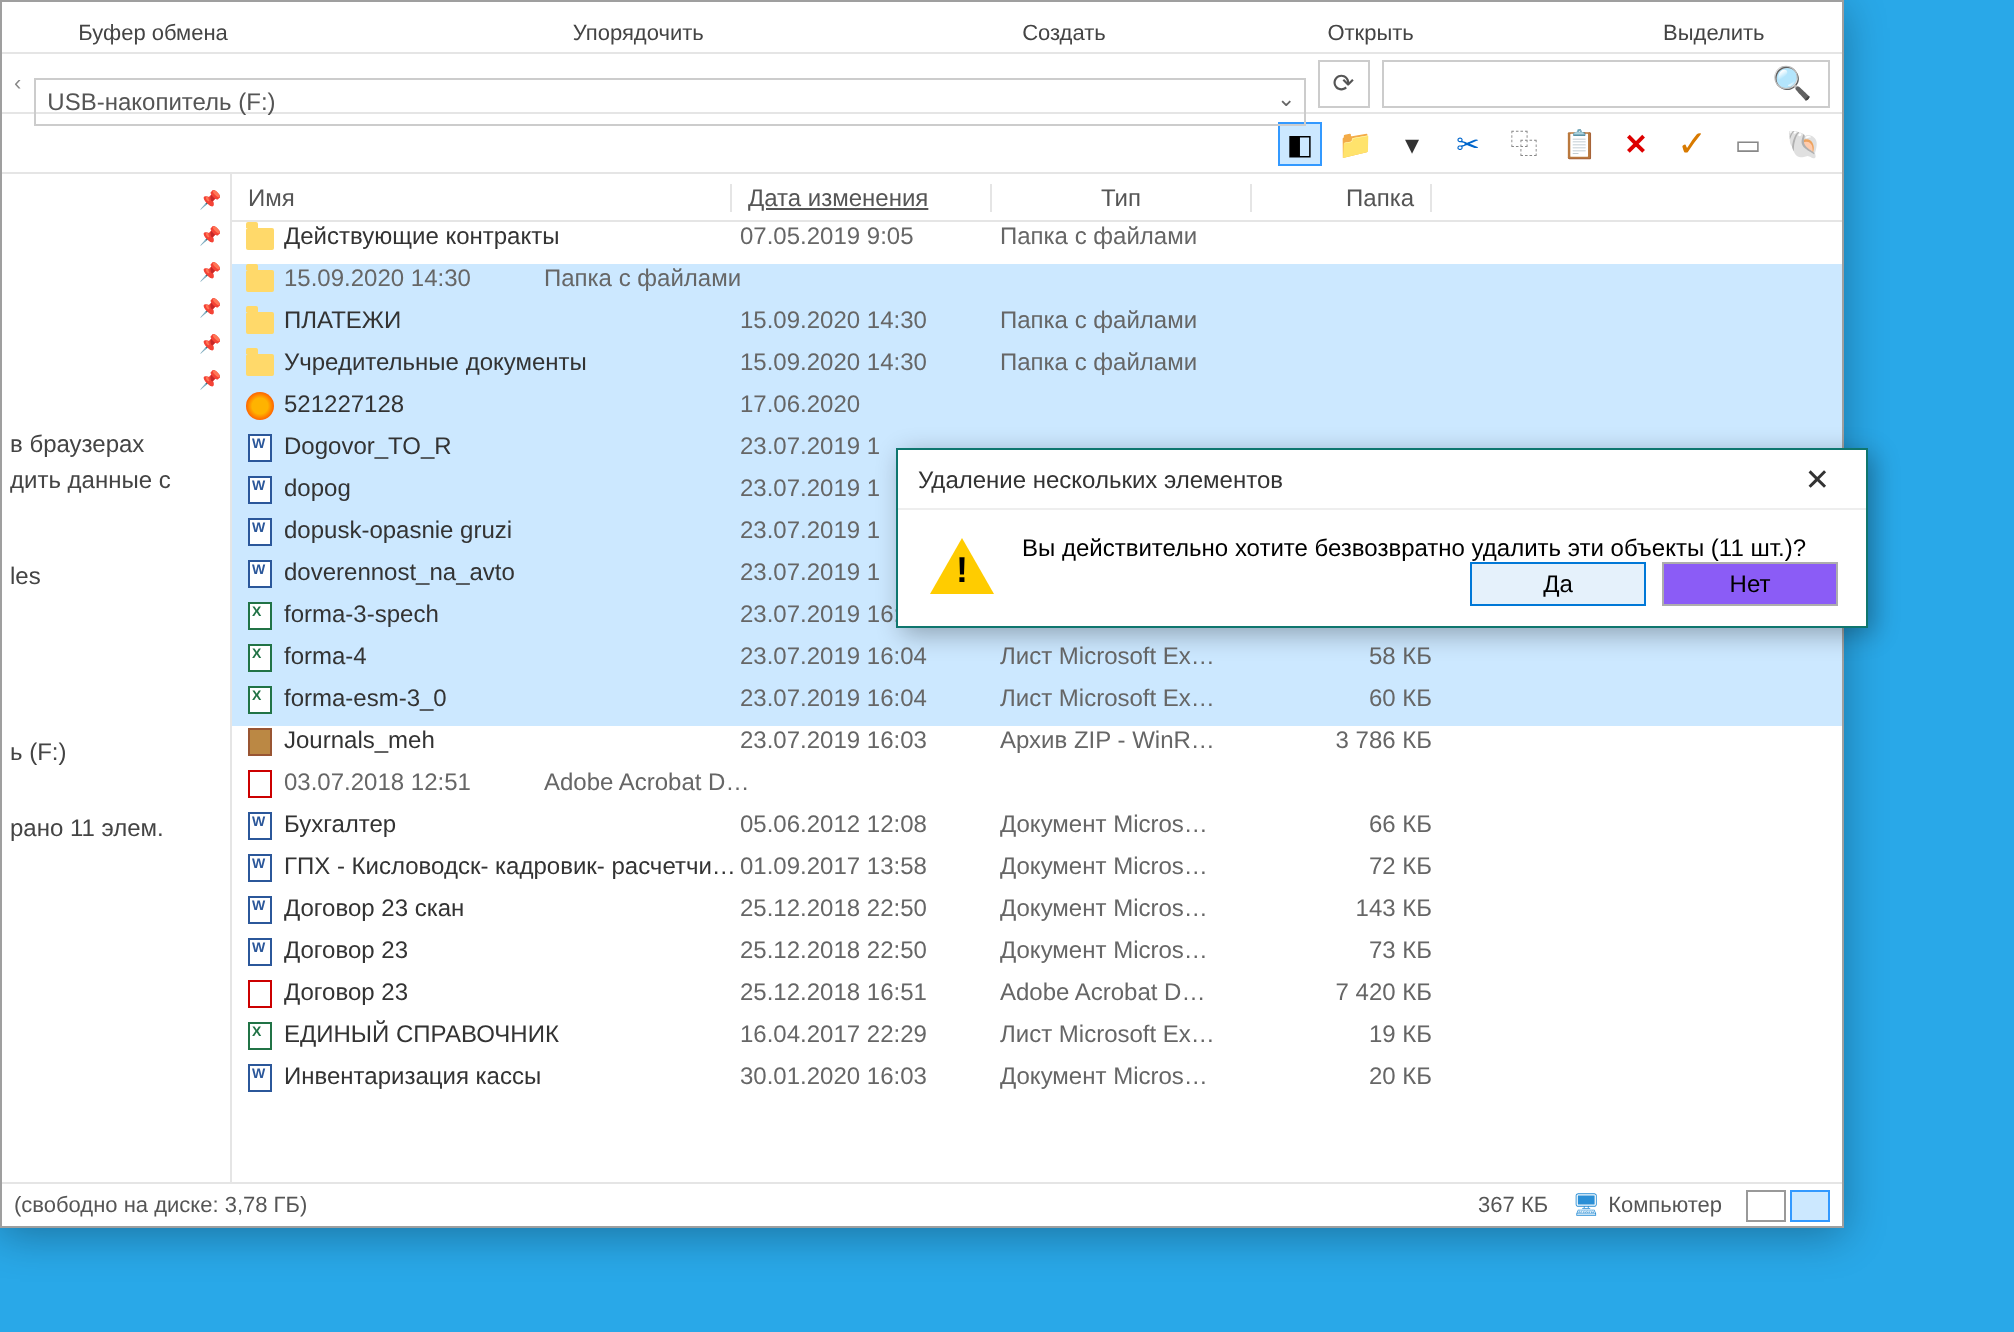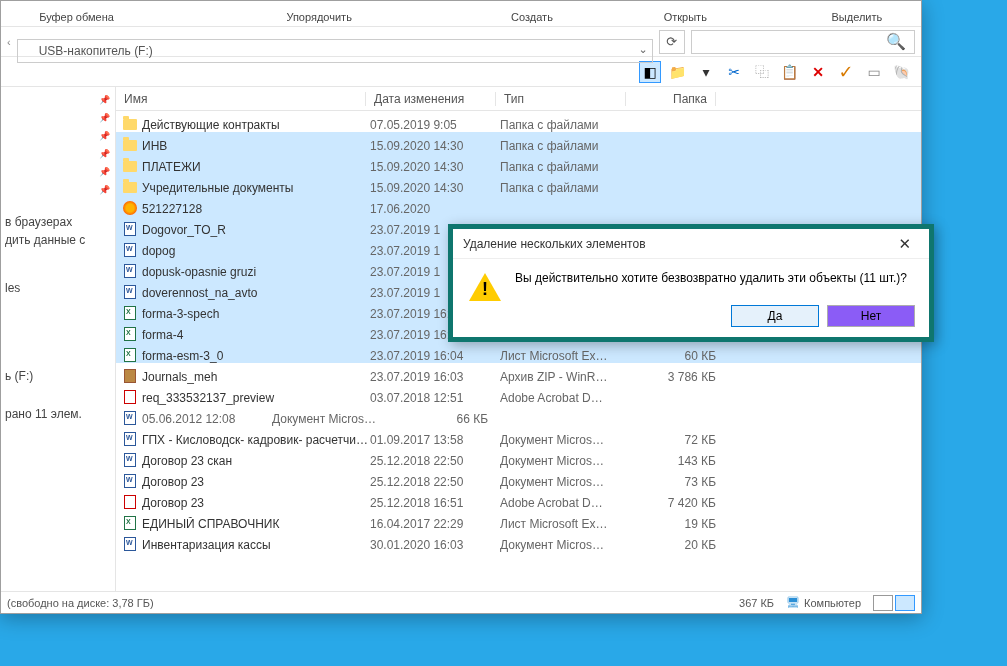--- a/index.html
+++ b/index.html
@@ -1,39 +1,39 @@
 <!DOCTYPE html>
 <html><head>
 <meta charset="utf-8">
 <style>
 * { box-sizing: border-box; margin: 0; padding: 0; font-family: "Segoe UI", Tahoma, sans-serif; }
 body { background: #29a8e8; width: 1007px; height: 666px; overflow: hidden; position: relative; }
 .win { position: absolute; left: 0; top: 0; width: 922px; height: 614px; background: #fff; border: 1px solid #9f9f9f; box-shadow: 0 4px 20px rgba(0,0,0,.3); }
 .ribbon-top { height: 26px; border-bottom: 1px solid #e5e5e5; display: flex; align-items: flex-end; font-size: 11px; color: #444; gap: 48px; }
 .ribbon-btn { width: 165px; text-align: center; padding-bottom: 3px; }
 .addr-row { display: flex; align-items: center; height: 30px; padding: 2px 6px; gap: 6px; border-bottom: 1px solid #e5e5e5; }
-.addr-bar { flex: 0 0 636px; height: 24px; border: 1px solid #ccc; display: flex; align-items: center; padding: 0 21px; font-size: 12px; color: #555; position: relative; margin-top: 19px; }
+.addr-bar { flex: 0 0 636px; height: 24px; border: 1px solid #ccc; display: flex; align-items: center; padding: 0 6px; font-size: 12px; color: #555; position: relative; margin-top: 19px; }
 .addr-drop { position: absolute; right: 4px; top: 3px; color: #666; font-size: 11px; }
 .refresh { width: 26px; height: 24px; border: 1px solid #ccc; display: flex; align-items: center; justify-content: center; font-size: 13px; color: #555; }
 .search { flex: 1; height: 24px; border: 1px solid #ccc; display: flex; align-items: center; justify-content: flex-end; padding: 0 8px; color: #888; }
 .toolbar2 { height: 30px; display: flex; align-items: center; justify-content: flex-end; gap: 6px; padding: 0 8px; border-bottom: 1px solid #e5e5e5; }
 .tool-ic { width: 22px; height: 22px; display: flex; align-items: center; justify-content: center; font-size: 14px; }
 .content { display: flex; height: 504px; }
 .sidebar { width: 115px; border-right: 1px solid #e5e5e5; font-size: 12px; color: #444; padding: 4px 2px; overflow: hidden; }
 .sb-item { padding: 2px 2px; display: flex; align-items: center; gap: 4px; white-space: nowrap; }
 .pin { font-size: 9px; color: #999; margin-left: auto; }
 .sb-sp { height: 10px; }
 .list { flex: 1; font-size: 12px; color: #333; overflow: hidden; }
 .cols { display: flex; height: 24px; align-items: center; border-bottom: 1px solid #e5e5e5; color: #555; }
 .col { padding: 0 8px; border-right: 1px solid #e5e5e5; overflow: hidden; text-overflow: ellipsis; white-space: nowrap; }
 .c-name { flex: 0 0 250px; }
-.c-date { flex: 0 0 130px; }
-.c-type { flex: 0 0 130px; }
+.c-date { flex: 0 0 130px; text-decoration: underline; }
+.c-type { flex: 0 0 130px; text-align: center; }
 .c-size { flex: 0 0 90px; text-align: right; }
-.row { display: flex; height: 21px; align-items: flex-end; padding-left: 6px; }
+.row { display: flex; height: 21px; align-items: flex-start; padding-left: 6px; }
 .row.sel { background: #cce8ff; }
 .row .ic { width: 16px; height: 16px; margin-right: 4px; display: inline-flex; align-items: center; justify-content: center; font-size: 11px; flex-shrink: 0; }
 .fn { flex: 0 0 228px; overflow: hidden; text-overflow: ellipsis; white-space: nowrap; }
 .fd { flex: 0 0 130px; color: #666; overflow: hidden; text-overflow: ellipsis; white-space: nowrap; }
 .ft { flex: 0 0 130px; color: #666; overflow: hidden; text-overflow: ellipsis; white-space: nowrap; }
 .fs { flex: 0 0 86px; text-align: right; color: #666; }
 .ic-folder { background: #ffd96a; border-radius: 1px; width: 14px; height: 11px; position: relative; }
 .ic-folder:before { content: ""; position: absolute; top: -3px; left: 0; width: 6px; height: 3px; background: #ffd96a; border-radius: 1px 1px 0 0; }
 .ic-doc { border: 1px solid #2b579a; background: #fff; width: 12px; height: 14px; position: relative; }
 .ic-doc:after { content: "W"; font-size: 7px; font-weight: bold; color: #2b579a; position: absolute; left: 1px; top: 1px; }
@@ -43,21 +43,21 @@
 .ic-rar { background: #b84; width: 12px; height: 14px; border: 1px solid #953; }
 .ic-ico { width: 14px; height: 14px; border-radius: 50%; background: radial-gradient(circle, #ffb300 40%, #ff6600 70%); }
 .status { height: 22px; border-top: 1px solid #e5e5e5; display: flex; align-items: center; font-size: 11px; color: #555; padding: 0 6px; justify-content: space-between; }
 .status-left { display: flex; gap: 10px; }
 .status-right { display: flex; align-items: center; gap: 12px; }
 .view-ic { display: flex; gap: 2px; }
 .vi { width: 20px; height: 16px; border: 1px solid #999; display: inline-block; }
 .vi.active { background: #cce8ff; border-color: #3399ff; }
 
 
-.dlg { position: absolute; left: 448px; top: 224px; width: 486px; height: 118px; background: #fff; border: 5px solid #0f766e; box-shadow: 3px 3px 12px rgba(0,0,0,.3); }
+.dlg { position: absolute; left: 448px; top: 224px; width: 486px; height: 90px; background: #fff; border: 1px solid #0f766e; box-shadow: 3px 3px 12px rgba(0,0,0,.3); }
 .dlg-title { height: 30px; background: #fff; display: flex; align-items: center; padding: 0 10px; font-size: 12px; color: #333; border-bottom: 1px solid #eee; }
 .dlg-close { margin-left: auto; font-size: 15px; color: #333; padding: 2px 8px; }
 .dlg-body { padding: 12px 16px; display: flex; align-items: flex-start; gap: 14px; font-size: 12px; }
 .warn-ic { width: 32px; height: 32px; position: relative; }
 .warn-tri { width: 0; height: 0; border-left: 16px solid transparent; border-right: 16px solid transparent; border-bottom: 28px solid #ffcc00; position: absolute; top: 2px; }
 .warn-ex { position: absolute; left: 13px; top: 8px; font-size: 18px; font-weight: bold; color: #000; }
 .dlg-btns { position: absolute; bottom: 10px; right: 14px; display: flex; gap: 8px; }
 .dlg-btn { width: 88px; height: 22px; border: 1px solid #adadad; background: #8b5cf6; font-size: 12px; display: flex; align-items: center; justify-content: center; }
 .dlg-btn.primary { border: 1px solid #0078d7; background: #e5f1fb; }
 </style>
@@ -173,21 +173,20 @@
             </span>
             <span class="fn">Действующие контракты</span>
             <span class="fd">07.05.2019 9:05</span>
             <span class="ft">Папка с файлами</span>
             <span class="fs"></span>
           </div>
           <div class="row sel">
             <span class="ic">
               <span class="ic-folder"></span>
             </span>
-            <span class="fn">ИНВ</span>
             <span class="fd">15.09.2020 14:30</span>
             <span class="ft">Папка с файлами</span>
             <span class="fs"></span>
           </div>
           <div class="row sel">
             <span class="ic">
               <span class="ic-folder"></span>
             </span>
             <span class="fn">ПЛАТЕЖИ</span>
             <span class="fd">15.09.2020 14:30</span>
@@ -281,29 +280,29 @@
             </span>
             <span class="fn">Journals_meh</span>
             <span class="fd">23.07.2019 16:03</span>
             <span class="ft">Архив ZIP - WinR…</span>
             <span class="fs">3 786 КБ</span>
           </div>
           <div class="row">
             <span class="ic">
               <span class="ic-pdf"></span>
             </span>
-            <span class="fn">req_333532137_preview</span>
             <span class="fd">03.07.2018 12:51</span>
             <span class="ft">Adobe Acrobat D…</span>
             <span class="fs"></span>
           </div>
           <div class="row">
             <span class="ic">
               <span class="ic-doc"></span>
             </span>
+            <span class="fn">Бухгалтер</span>
             <span class="fd">05.06.2012 12:08</span>
             <span class="ft">Документ Micros…</span>
             <span class="fs">66 КБ</span>
           </div>
           <div class="row">
             <span class="ic">
               <span class="ic-doc"></span>
             </span>
             <span class="fn">ГПХ - Кисловодск- кадровик- расчетчи…</span>
             <span class="fd">01.09.2017 13:58</span>

